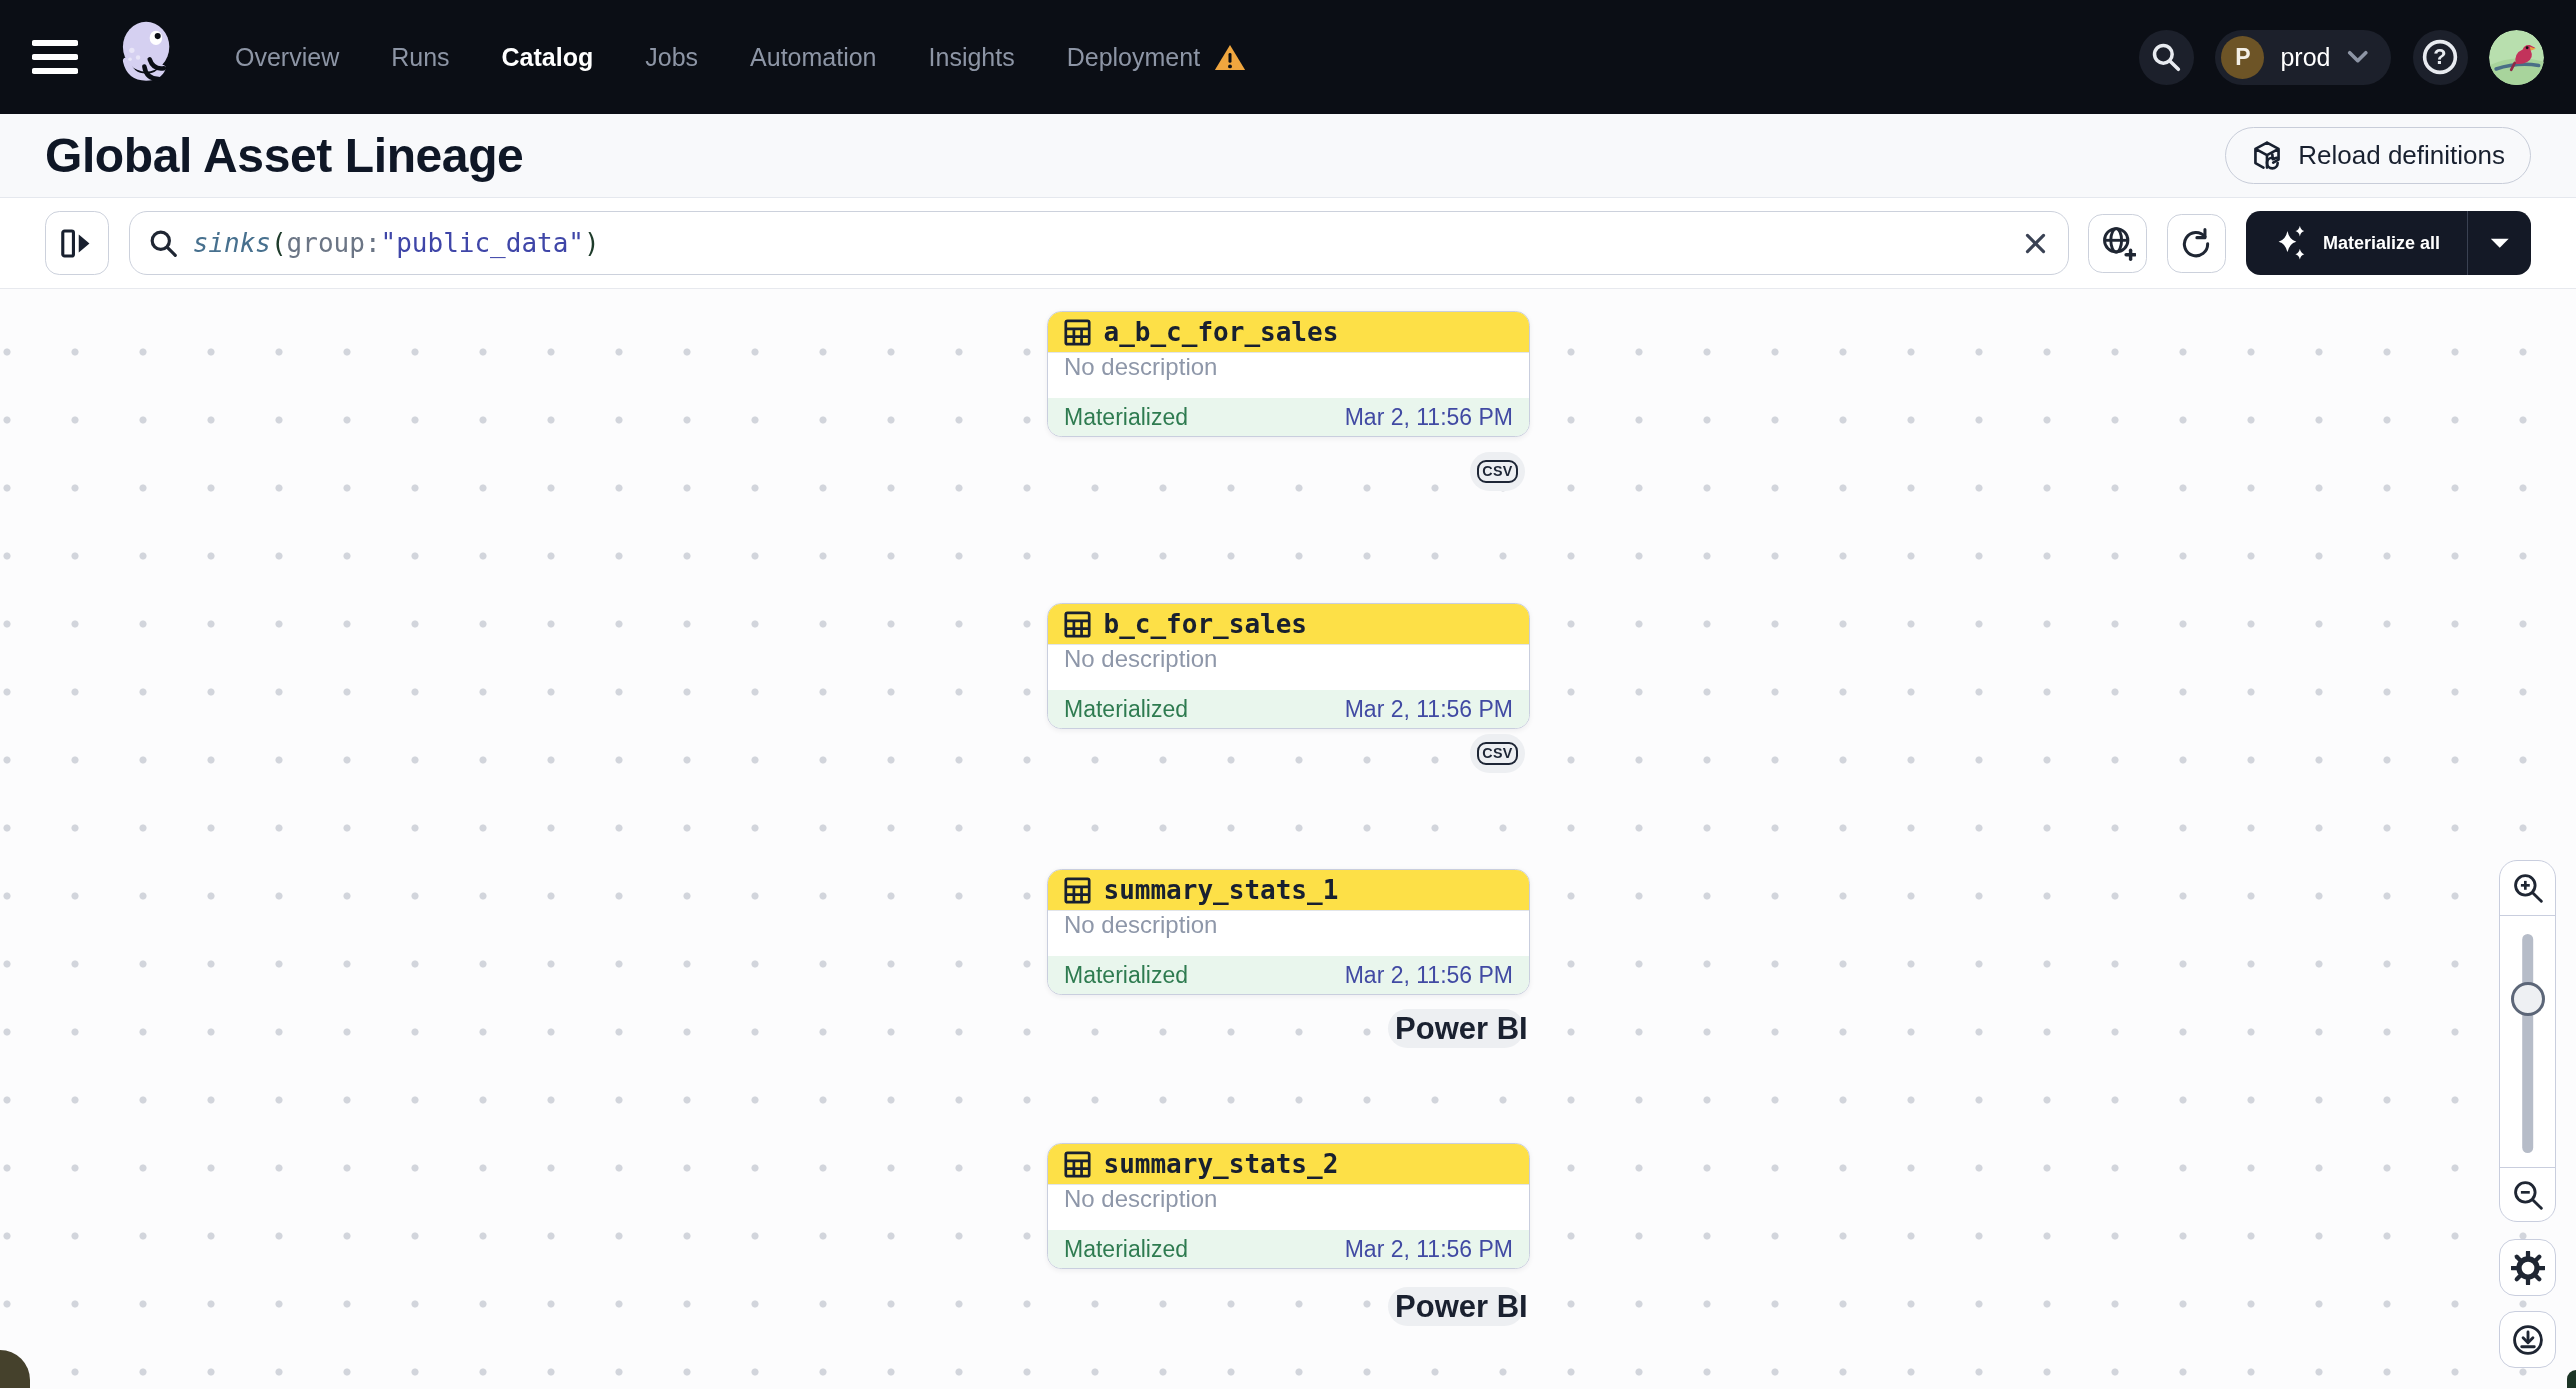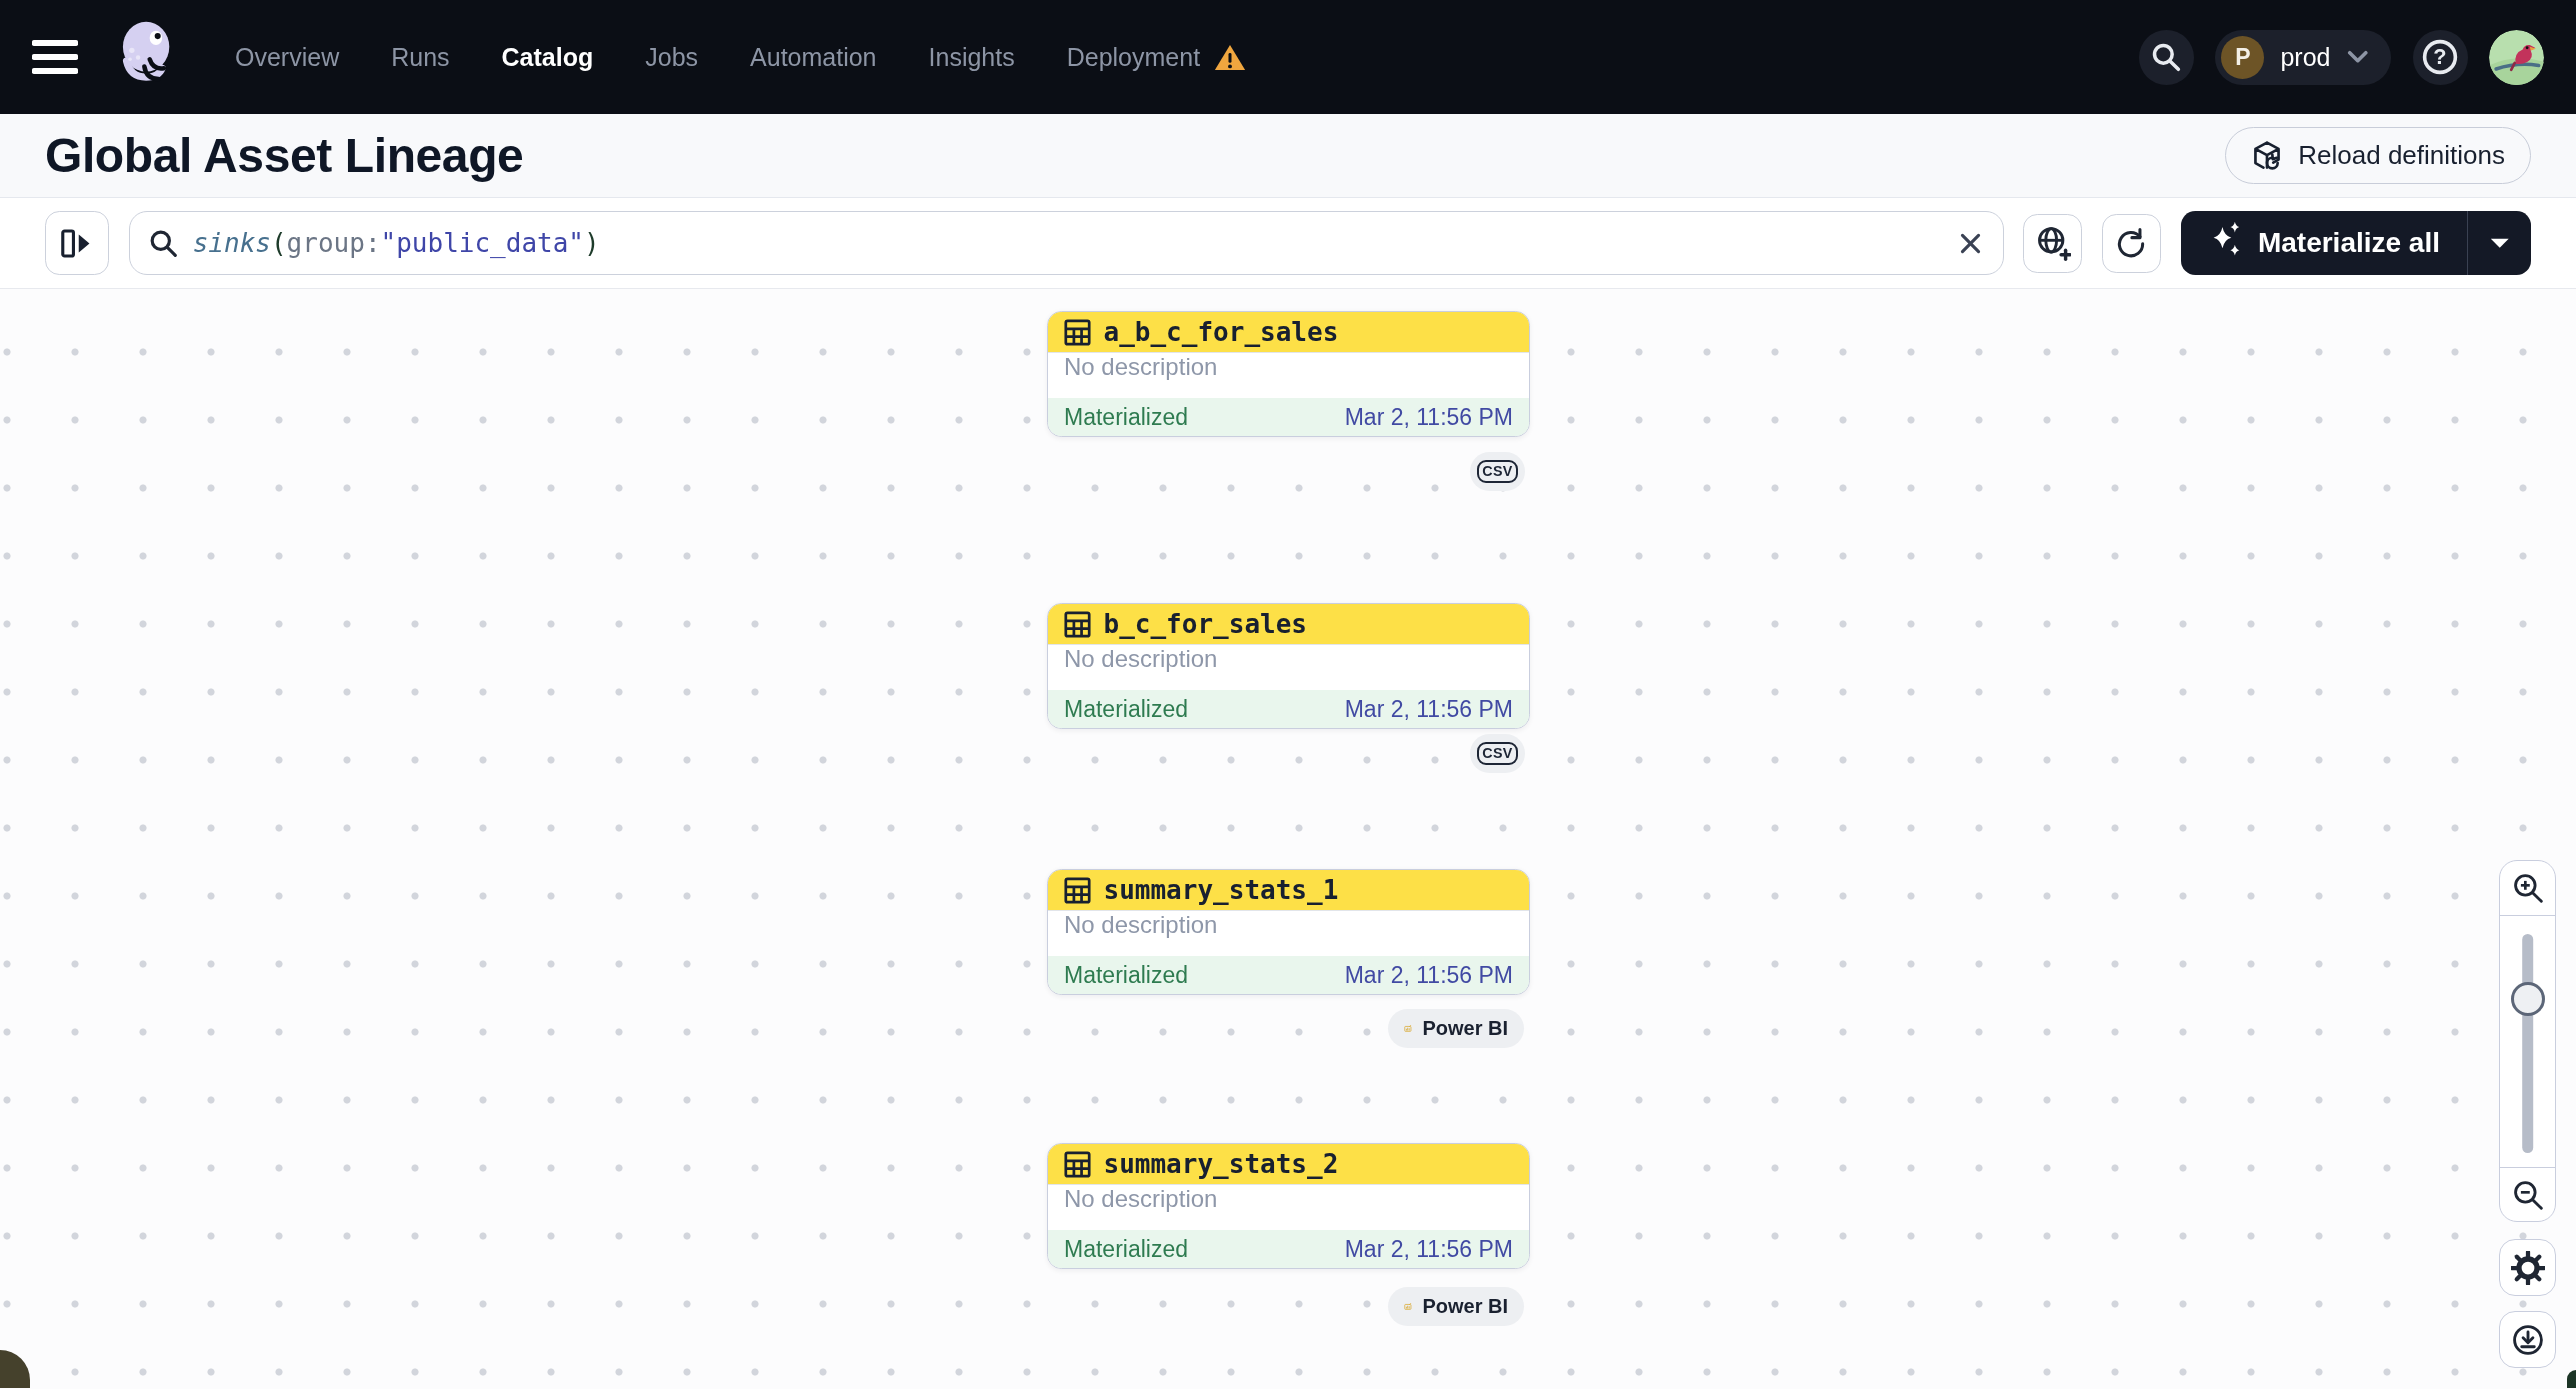--- a/index.html
+++ b/index.html
@@ -32,21 +32,21 @@
   .sq-btn.small { width:59px; height:59px; }
   .scope-btn { height:64px; border:1.8px solid #ccd1dc; border-radius:18px; background:#fff; display:flex; align-items:center; gap:14.3px; padding:0 23px; font-size:26px; color:#101827; cursor:pointer; flex:none; }
   .searchbox { flex:1; height:64px; border:1.8px solid #ccd1dc; border-radius:18px; display:flex; align-items:center; padding:0 19.7px; gap:14.3px; }
   .query { font-family:"DejaVu Sans Mono", monospace; font-size:26px; display:flex; white-space:pre; }
   .q-fn { color:#47708e; font-style:italic; }
   .q-paren { color:#1d3b2a; }
   .q-key { color:#6b7585; }
   .q-str { color:#3f46a8; }
   .clear-x { margin-left:auto; cursor:pointer; display:flex; align-items:center; }
   .mat-btn { height:64px; display:flex; flex:none; border-radius:14.3px; overflow:hidden; cursor:pointer; }
-  .mat-main { background:#141926; color:#fff; display:flex; align-items:flex-end; gap:14.3px; padding:16px 27px; font-size:28px; font-weight:600; }
+  .mat-main { background:#141926; color:#fff; display:flex; align-items:center; gap:14.3px; padding:6px 27px; font-size:18px; font-weight:600; }
   .mat-caret { background:#141926; border-left:1.8px solid #3a4152; width:64px; display:flex; align-items:center; justify-content:center; }
 
   
   .canvas { position:relative; height:1099px; overflow:hidden;
     background-color:#fcfcfd;
     background-image:radial-gradient(circle, #d2d5dc 3.1px, transparent 4px);
     background-size:68px 68px; background-position:41px 29px; }
 
   .asset-node { position:absolute; left:1047px; width:483px; background:#fff;
     border:1.8px solid #c9cede; border-radius:14.3px; overflow:hidden; cursor:pointer;
@@ -56,21 +56,21 @@
   .an-body { height:45px; display:flex; align-items:flex-start; padding:0 16px; }
   .an-desc { font-size:24px; color:#8e97a9; }
   .an-footer { height:38px; background:#e9f6ed; display:flex; align-items:center; justify-content:space-between; padding:0 16px; }
   .an-status { font-size:23px; color:#2e7b50; }
   .an-time { font-size:23px; color:#414aa3; }
 
   .tag-pill { position:absolute; height:39px; border-radius:19.7px; background:#edeff2; display:flex; align-items:center; justify-content:center; gap:10.7px; cursor:pointer; }
   .csv-pill { left:1470px; width:55px; }
   .csv-box { border:2.7px solid #1d2535; border-radius:9px; padding:0 3.6px; font-size:14.3px; font-weight:700; color:#1d2535; letter-spacing:0.4px; line-height:19.7px; }
   .pbi-pill { left:1388px; width:136px; padding:0 16px; }
-  .pbi-label { font-size:20px; font-weight:700; color:#1a2130; white-space:nowrap; }
+  .pbi-label { font-size:31px; font-weight:700; color:#1a2130; white-space:nowrap; }
 
   
   .view-panel { position:absolute; right:19.7px; top:571px; width:57px; height:362px; background:#fff;
     border:1.8px solid #c9cede; border-radius:18px; }
   .vp-zoom-in { position:absolute; top:0; left:0; right:0; height:55px; border-bottom:1.8px solid #c9cede; display:flex; align-items:center; justify-content:center; cursor:pointer; }
   .vp-zoom-out { position:absolute; bottom:0; left:0; right:0; height:54px; border-top:1.8px solid #c9cede; display:flex; align-items:center; justify-content:center; cursor:pointer; }
   .vp-track { position:absolute; left:50%; transform:translateX(-50%); top:73px; height:219px; width:11.6px; border-radius:6.3px; background:#b6bcc8; }
   .vp-handle { position:absolute; left:50%; transform:translateX(-50%); top:121px; width:34px; height:34px; border-radius:50%; background:#eef0f3; border:3.6px solid #5c6678; cursor:grab; }
   .ctl-btn { position:absolute; right:19.7px; width:57px; height:57px; background:#fff; border:1.8px solid #c9cede; border-radius:16px; display:flex; align-items:center; justify-content:center; cursor:pointer; }
   .ctl-gear { top:950px; }

